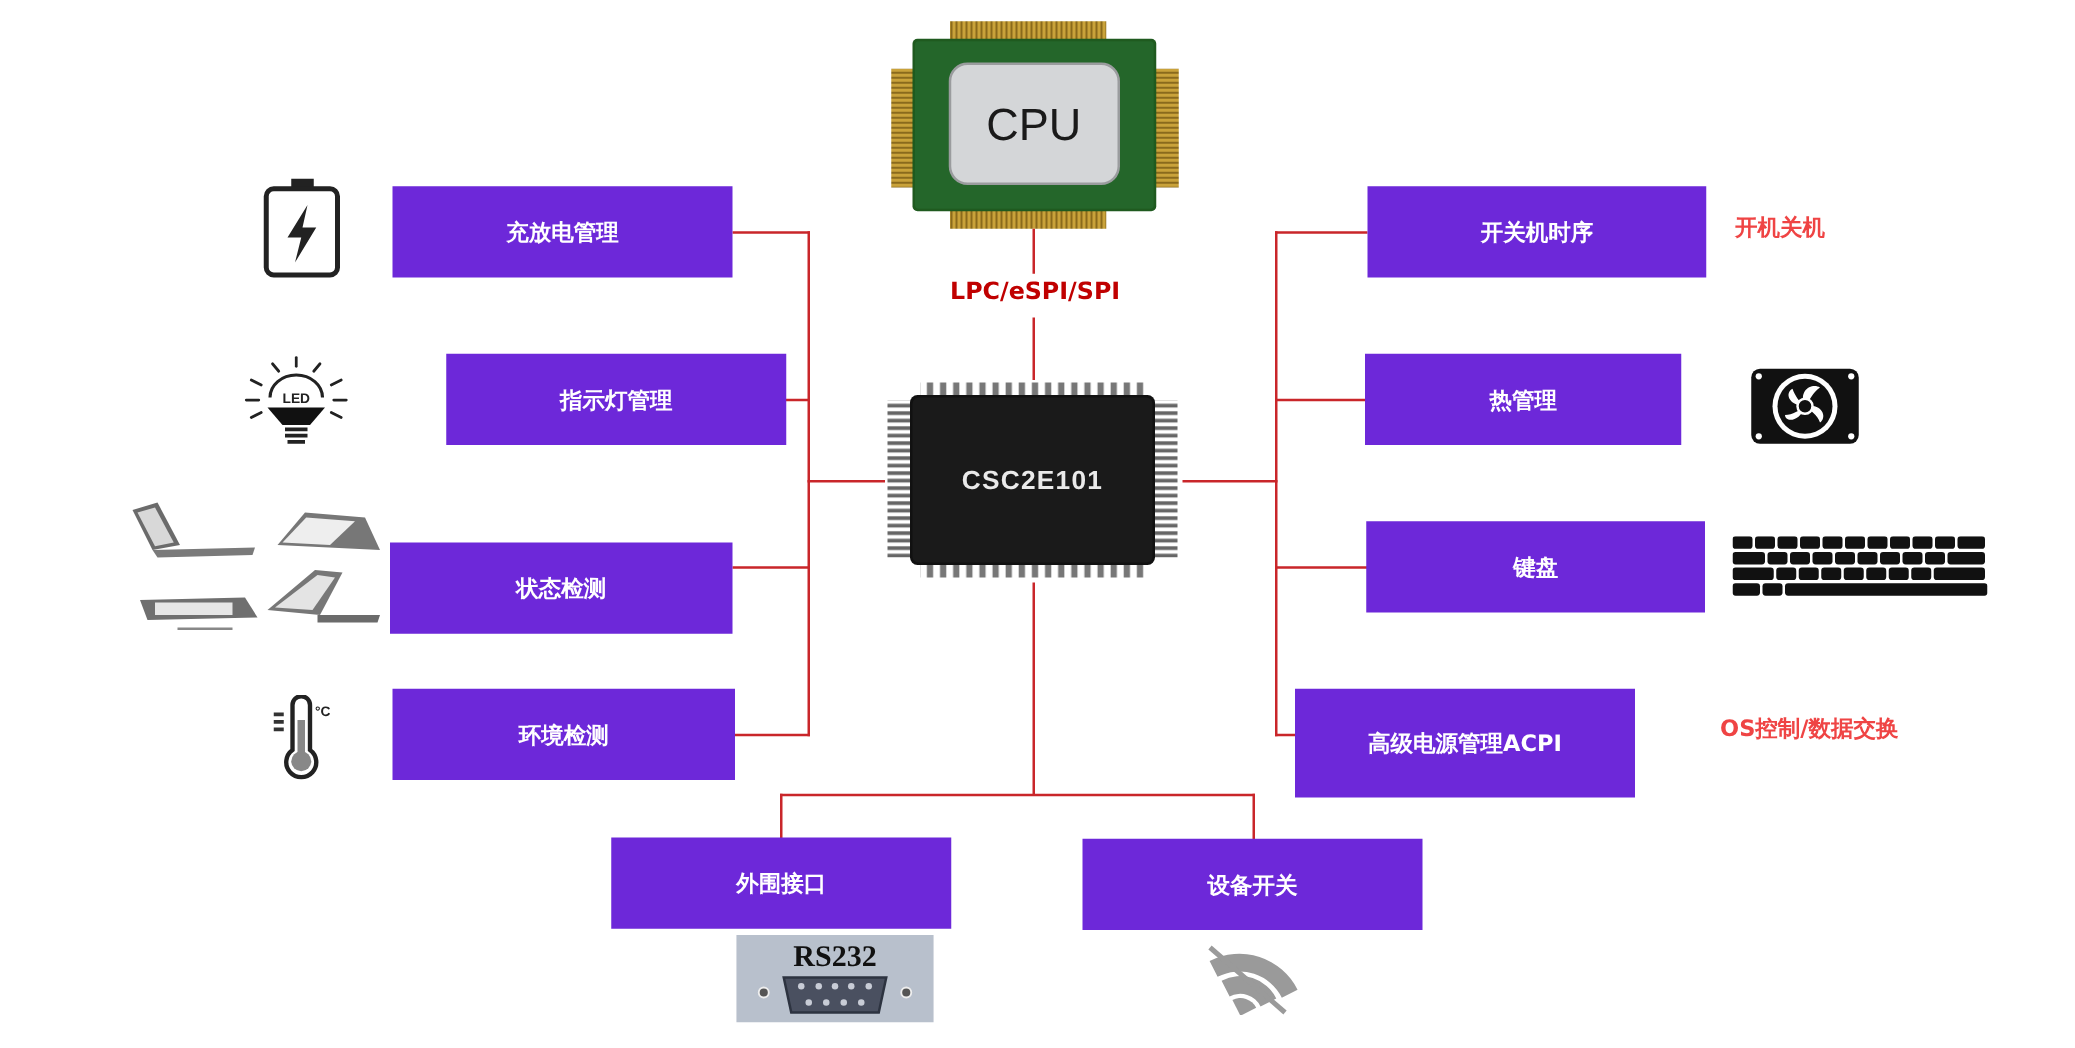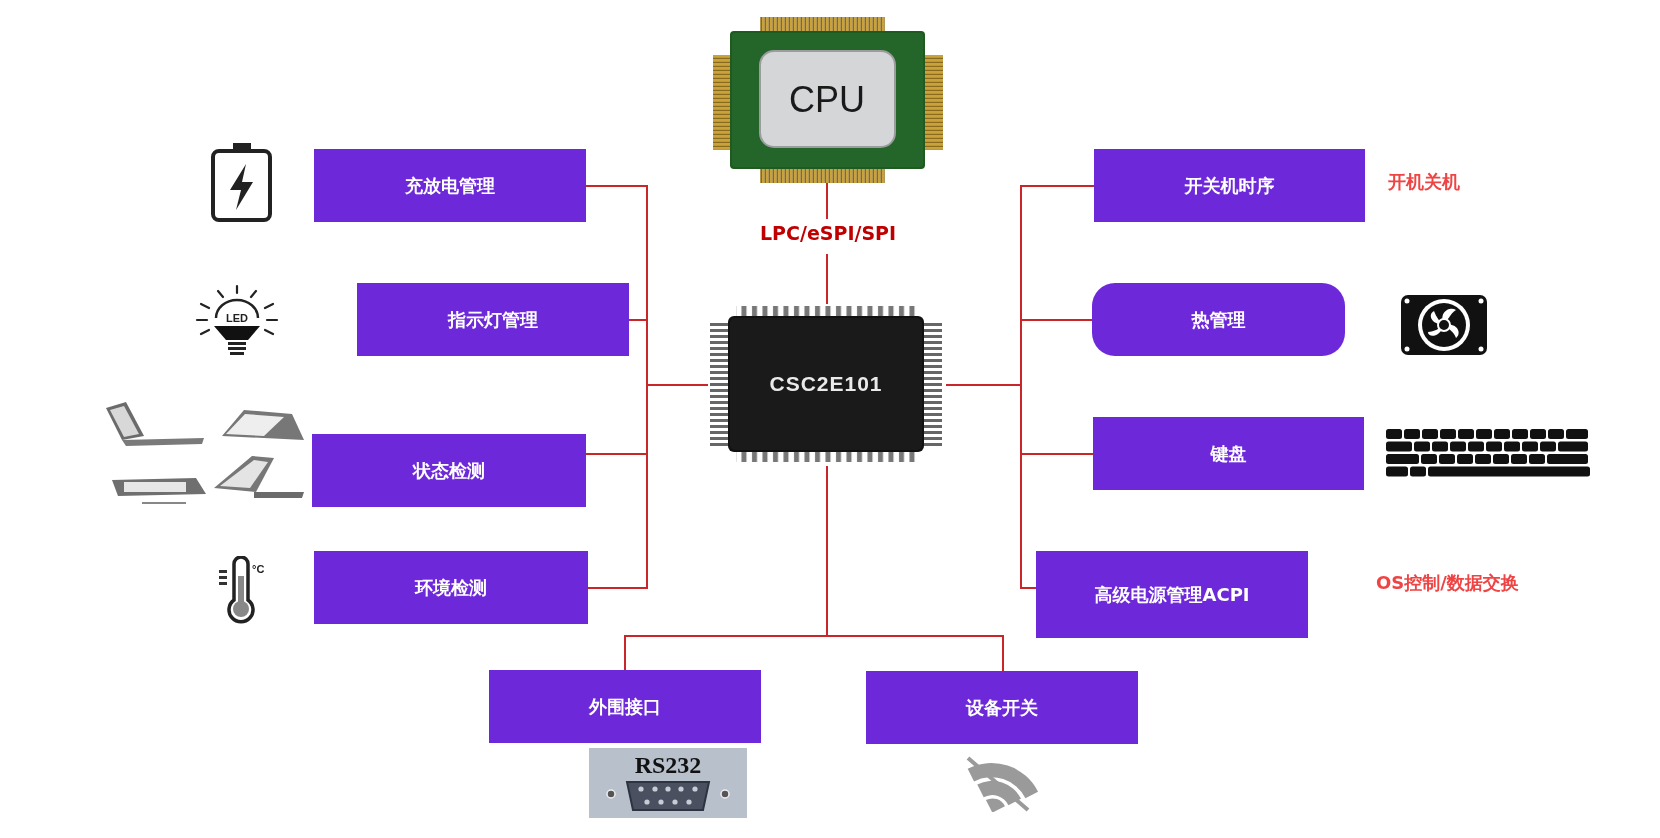--- a/index.html
+++ b/index.html
@@ -94,21 +94,21 @@
 <div class="box" style="left:312px;top:434px;width:274px;height:73px;">
     <span>状态检测</span>
   </div>
 <div class="box" style="left:314px;top:551px;width:274px;height:73px;">
     <span>环境检测</span>
   </div>
 
 <div class="box" style="left:1094px;top:149px;width:271px;height:73px;">
     <span>开关机时序</span>
   </div>
-<div class="box" style="left:1092px;top:283px;width:253px;height:73px;border-radius:23px;">
+<div class="box" style="left:1092px;top:283px;width:253px;height:73px;">
     <span>热管理</span>
   </div>
 <div class="box" style="left:1093px;top:417px;width:271px;height:73px;">
     <span>键盘</span>
   </div>
 <div class="box" style="left:1036px;top:551px;width:272px;height:87px;align-items:center;">
     <span>高级电源管理ACPI</span>
   </div>
 
 <div class="box" style="left:489px;top:670px;width:272px;height:73px;">

